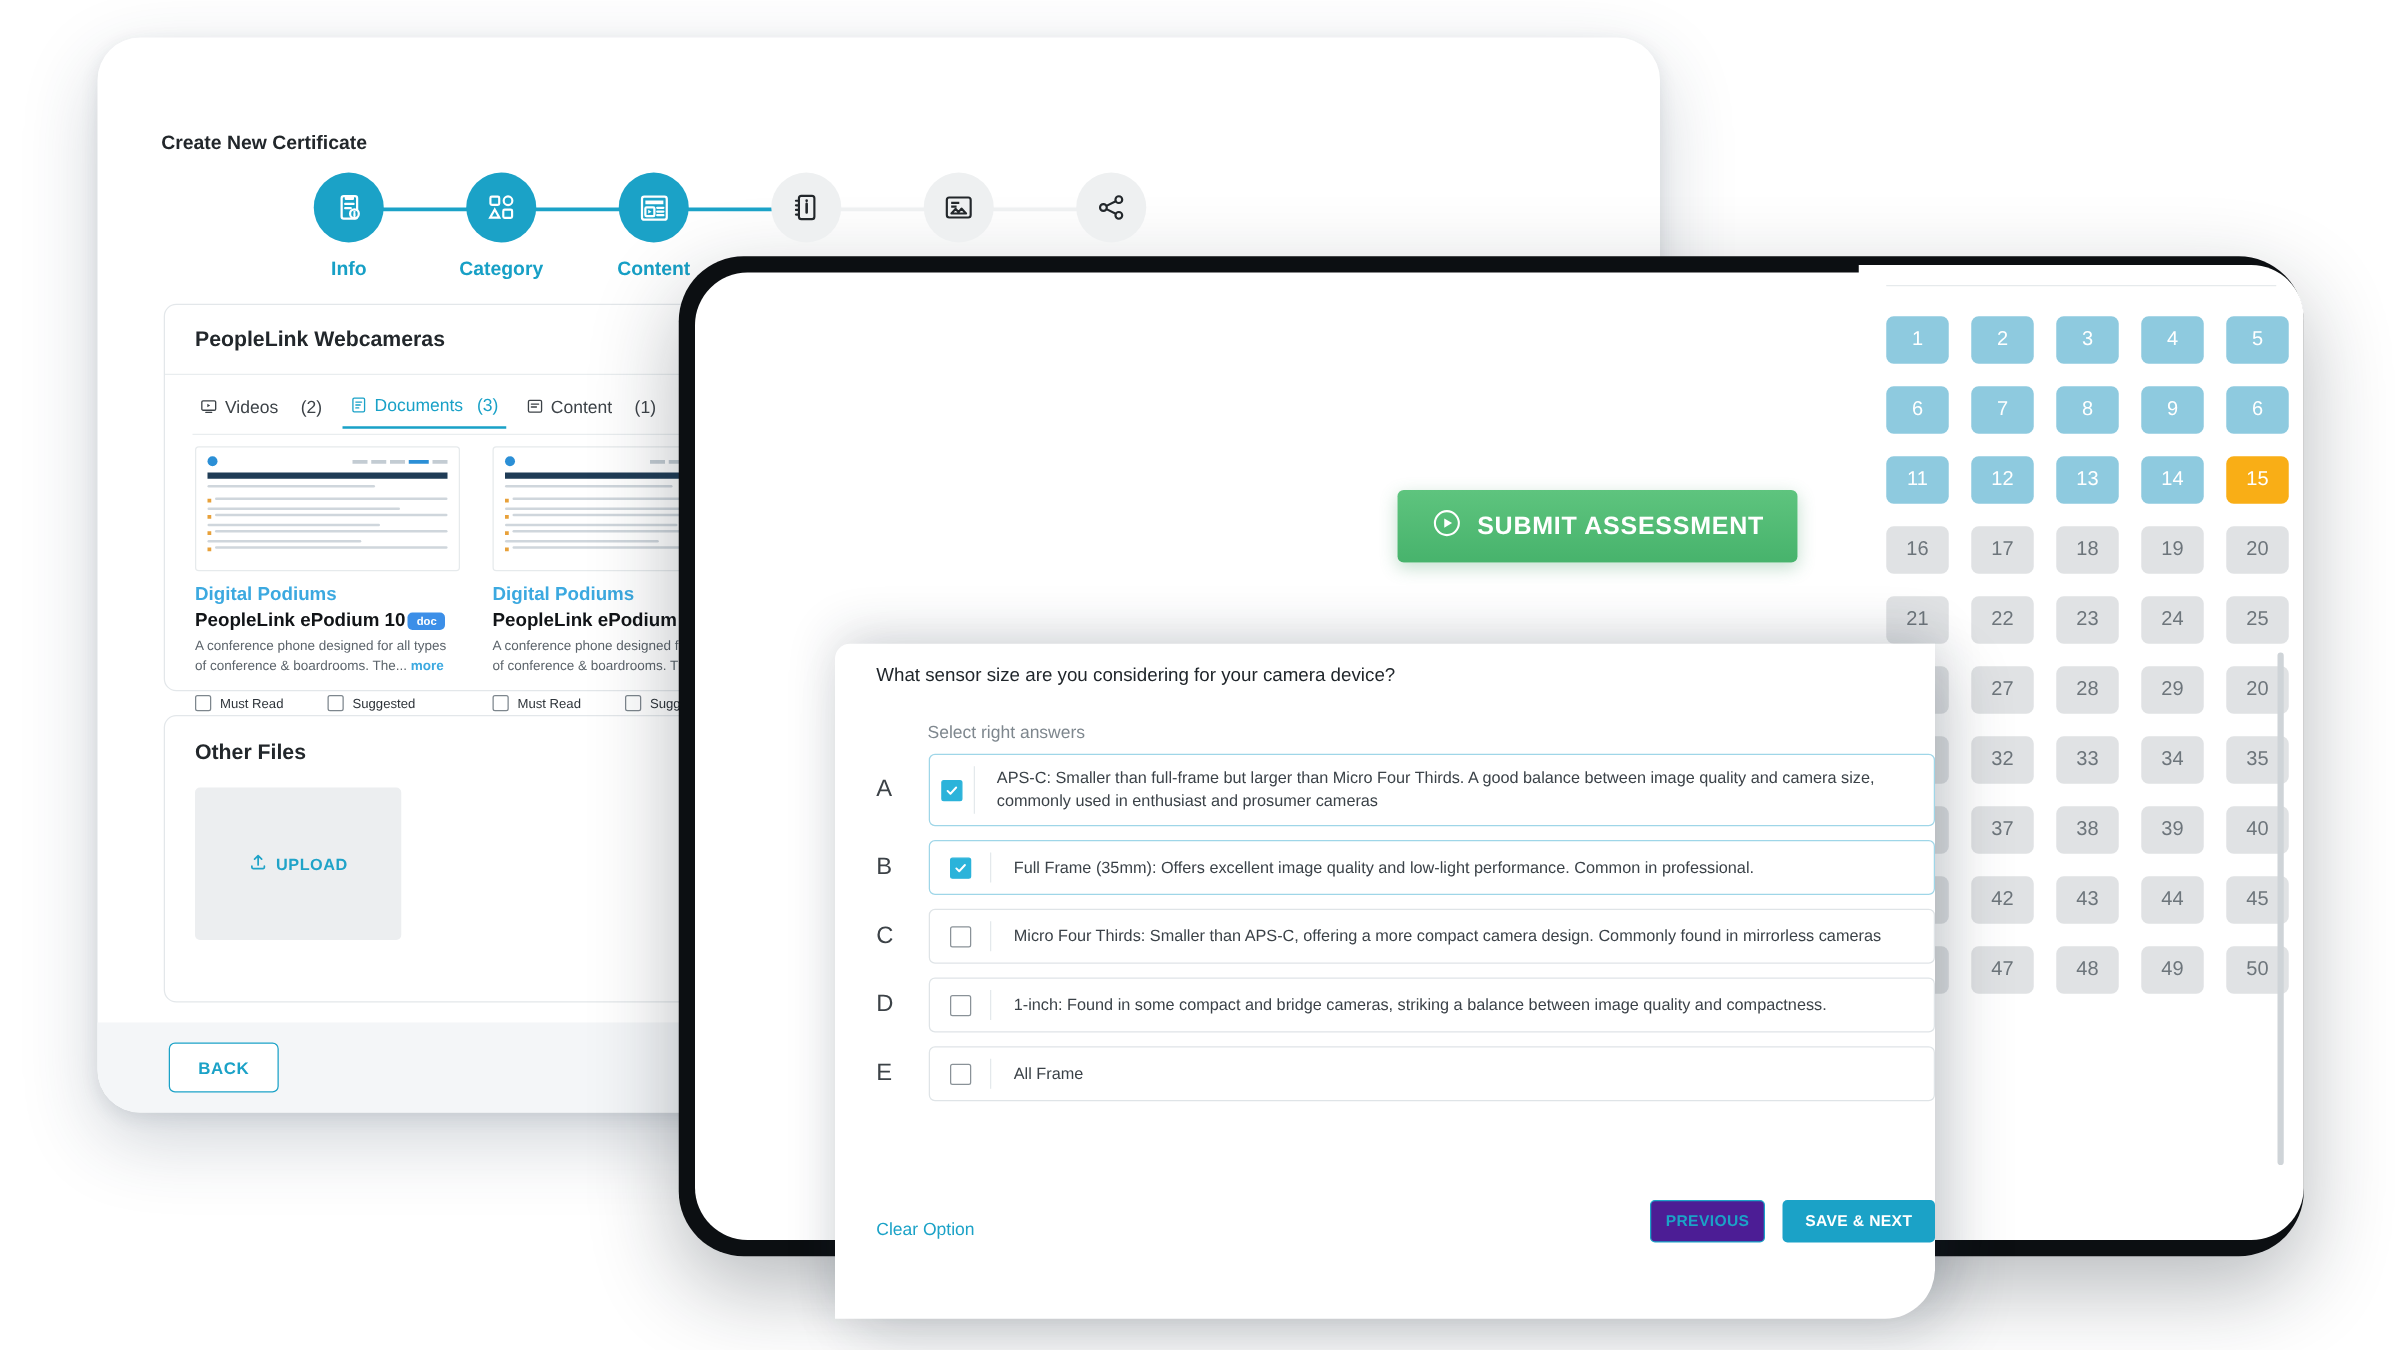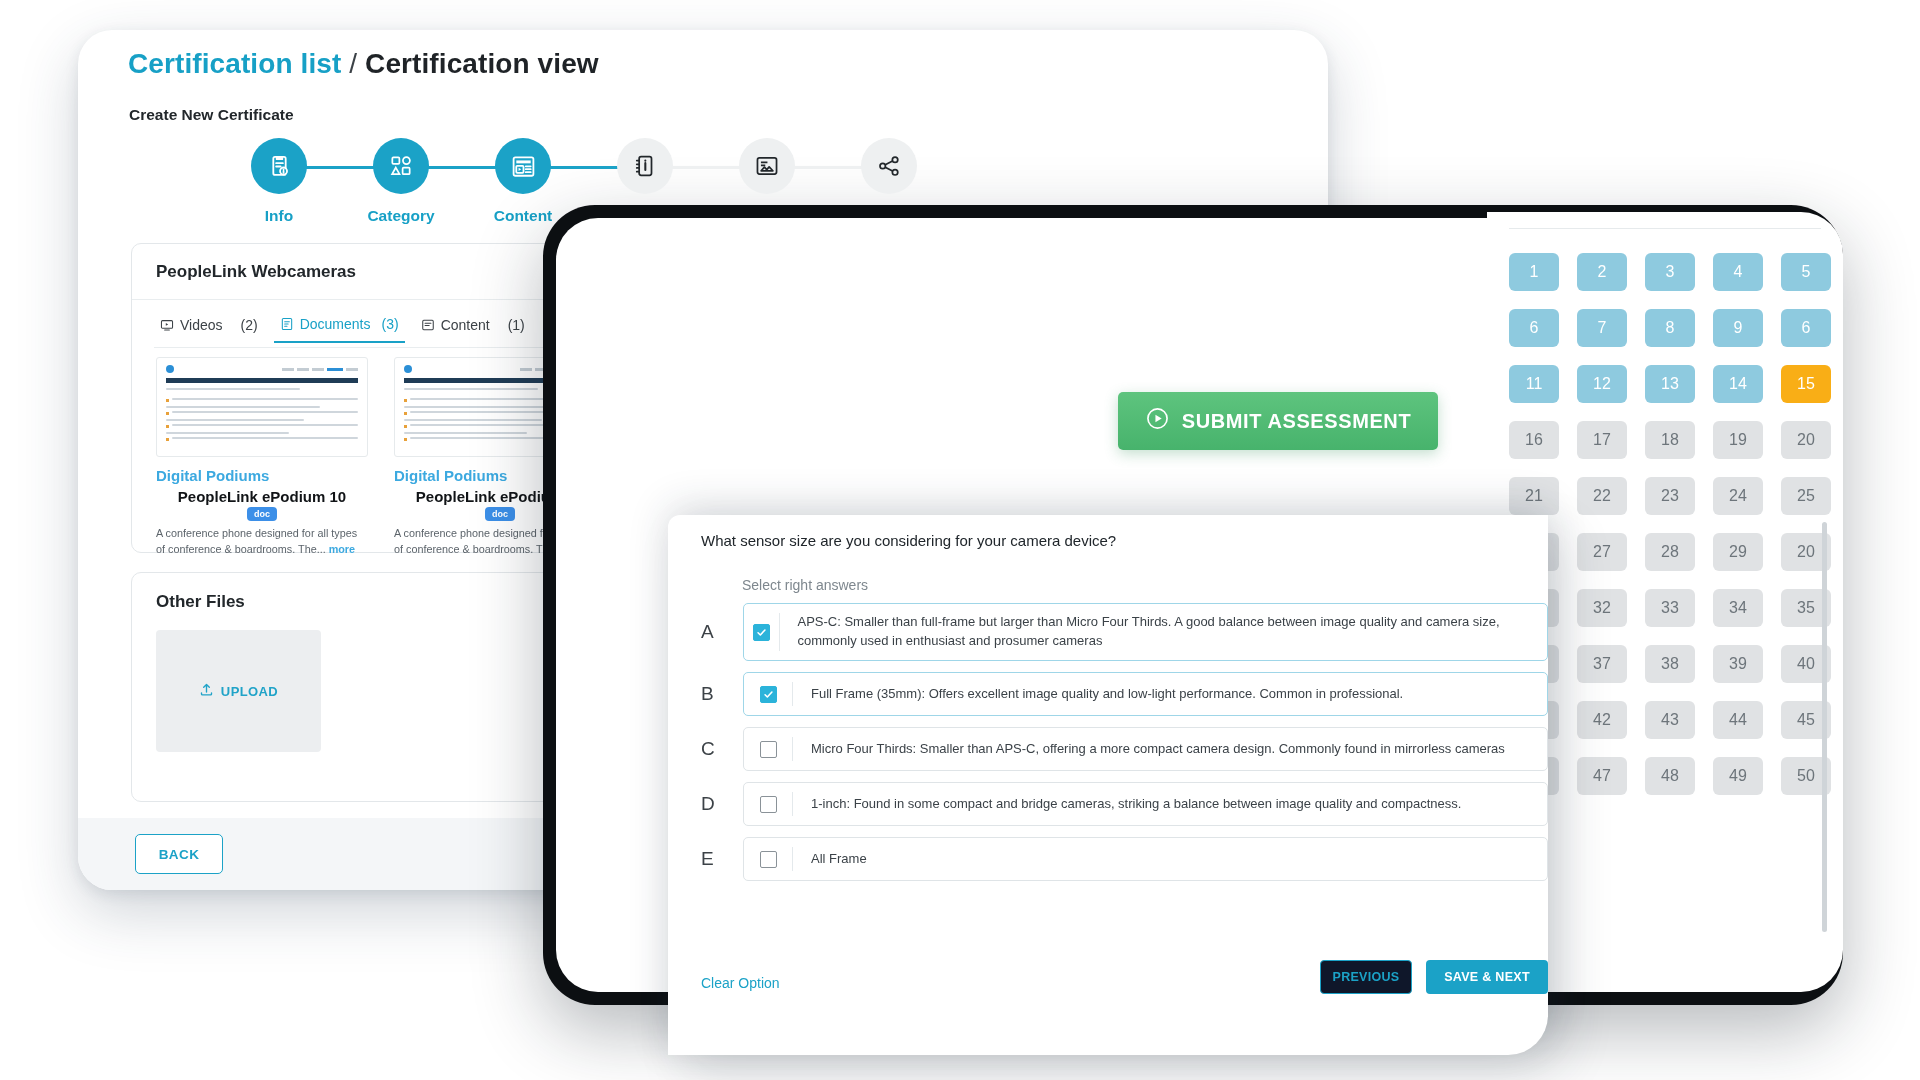--- a/index.html
+++ b/index.html
@@ -75,21 +75,21 @@
 
   
   .doccards { display: flex; gap: 26px; padding: 14px 22px 0 24px; }
   .doccard { width: 212px; }
   .thumb {
     width: 212px; height: 100px; background: #fff;
     border: 1px solid #e6eaec; border-radius: 3px; overflow: hidden; position: relative;
   }
   .thumb.photo { background: #f2f4f6; border-color: #eceff1; }
   .doc-kicker { margin-top: 10px; font-size: 15px; color: #3ca9e0; font-weight: 600; }
-  .doc-title-row { display: flex; align-items: center; gap: 2px; margin-top: 4px; flex-direction: column; }
+  .doc-title-row { display: flex; align-items: center; gap: 2px; margin-top: 4px; }
   .doc-title { font-size: 15px; font-weight: 700; color: #111417; }
   .badge { font-size: 9px; font-weight: 700; color: #fff; border-radius: 4px; padding: 2px 7px; }
   .badge.doc { background: #3c8fe8; }
   .badge.pdf { background: #ec3b3b; }
   .doc-desc { margin-top: 5px; font-size: 10.8px; color: #5c646b; line-height: 1.45; }
   .doc-desc .more { color: #3ca9e0; font-weight: 600; }
   .doc-checks { display: flex; margin-top: 15px; }
   .doc-checks .ck { display: flex; align-items: center; gap: 7px; width: 106px; }
   .cbox { width: 13px; height: 13px; border: 1.6px solid #7d868d; border-radius: 2px; }
   .ck-lab { font-size: 10.5px; color: #2e343a; }
@@ -180,21 +180,21 @@
     display: flex; align-items: center; justify-content: center;
   }
   .opt.sel .cbx svg { display: block; }
   .opt.tall .box { min-height: 58px; }
 
   .clear-opt { position: absolute; left: 33px; top: 460px; font-size: 14px; color: #1ba2c7; cursor: pointer; }
   .prev-btn {
     position: absolute; left: 652px; top: 445px; width: 92px; height: 34px;
     border: 1.5px solid #1ba2c7; border-radius: 4px; color: #1ba2c7;
     font-size: 12.5px; font-weight: 700; letter-spacing: .3px;
-    display: flex; align-items: center; justify-content: center; background: #0f172a; cursor: pointer;
+    display: flex; align-items: center; justify-content: center; background: #4c1d95; cursor: pointer;
   }
   .save-btn {
     position: absolute; left: 758px; top: 445px; width: 122px; height: 34px;
     background: #1ba2c7; border-radius: 4px; color: #fff;
     font-size: 12.5px; font-weight: 700; letter-spacing: .3px;
     display: flex; align-items: center; justify-content: center; cursor: pointer; overflow: hidden;
     white-space: nowrap;
   }
 
   
@@ -221,25 +221,20 @@
     background: #cfd4d8; border-radius: 3px;
   }
 </style>
 </head>
 <body>
 
 <div class="stage">
 
   <div class="desk-card"></div>
 
-  <div class="breadcrumb">
-    <span class="link">Certification list</span>
-    <span class="sep">/</span>
-    <span>Certification view</span>
-  </div>
 
   <div class="sub-title">Create New Certificate</div>
 
   <div class="stepper">
 
     <div class="step active">
       <div class="bar"></div>
       <div class="circle">
         <span>
           <svg width="27" height="27" viewBox="0 0 24 24" fill="none" stroke="#fff" stroke-width="1.6" stroke-linecap="round" stroke-linejoin="round">

